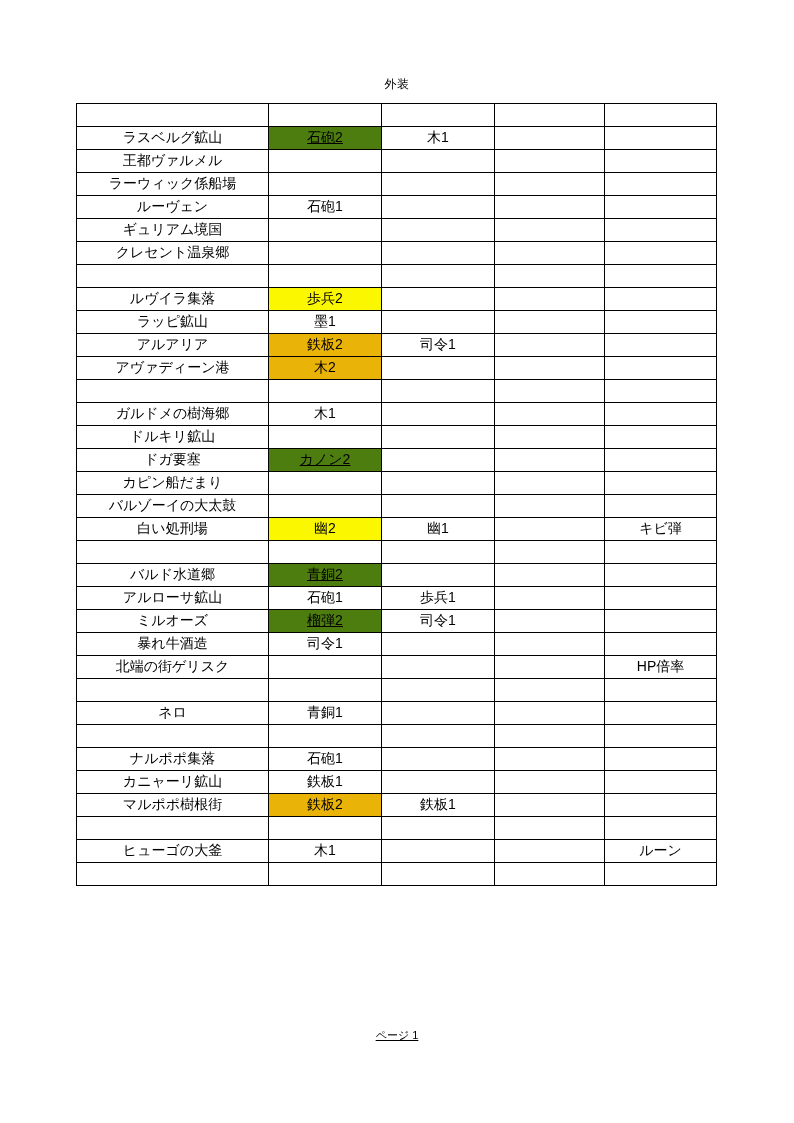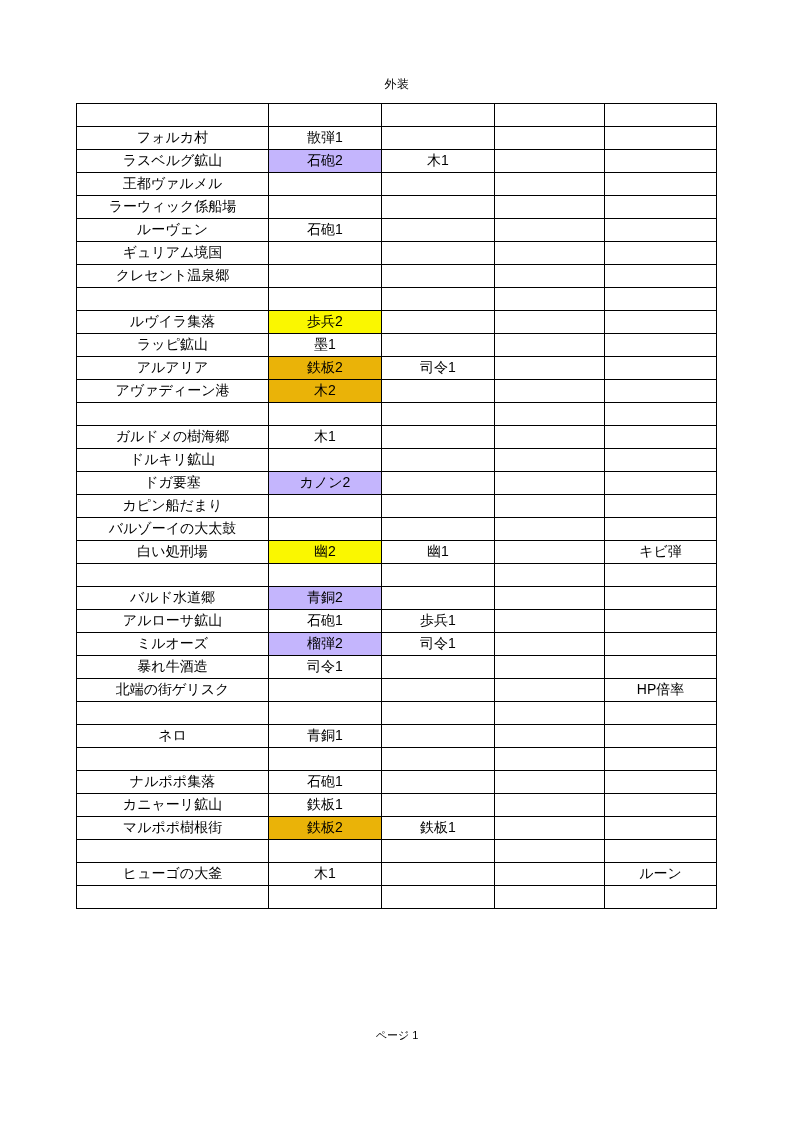--- a/index.html
+++ b/index.html
@@ -29,20 +29,21 @@
     font-size: 12px;
     letter-spacing: 0.5px;
   }
   .footer {
     position: absolute;
     left: 0;
     top: 1028px;
     width: 794px;
     text-align: center;
     font-size: 11px;
+    text-decoration: underline;
   }
   table.sheet {
     position: absolute;
     left: 76px;
     top: 103px;
     border-collapse: collapse;
     table-layout: fixed;
   }
   table.sheet td {
     border: 1px solid #000000;
@@ -56,21 +57,21 @@
   }
   col.c0 { width: 192px; }
   col.c1 { width: 113px; }
   col.c2 { width: 113px; }
   col.c3 { width: 110px; }
   col.c4 { width: 112px; }
 
   td.name { font-size: 14.5px; }
   td.val  { font-size: 14.5px; }
 
-  .bg-orange { background: #c4b5fd; }
+  .bg-orange { background: #4d7c0f; text-decoration: underline; }
   .bg-yellow { background: #faf700; }
   .bg-green  { background: #eab308; margin-left: 9px; }
   .bg-none   { background: transparent; }
 </style>
 </head>
 <body>
 
 <div class="page">
 
   <div class="doc-title">外装</div>
@@ -85,27 +86,20 @@
     </colgroup>
     <tbody>
         <tr>
           <td class="name bg-none"></td>
           <td class="val bg-none"></td>
           <td class="val bg-none"></td>
           <td class="val bg-none"></td>
           <td class="val bg-none"></td>
         </tr>
         <tr>
-          <td class="name bg-none">フォルカ村</td>
-          <td class="val bg-none">散弾1</td>
-          <td class="val bg-none"></td>
-          <td class="val bg-none"></td>
-          <td class="val bg-none"></td>
-        </tr>
-        <tr>
           <td class="name bg-none">ラスベルグ鉱山</td>
           <td class="val bg-orange">石砲2</td>
           <td class="val bg-none">木1</td>
           <td class="val bg-none"></td>
           <td class="val bg-none"></td>
         </tr>
         <tr>
           <td class="name bg-none">王都ヴァルメル</td>
           <td class="val bg-none"></td>
           <td class="val bg-none"></td>

